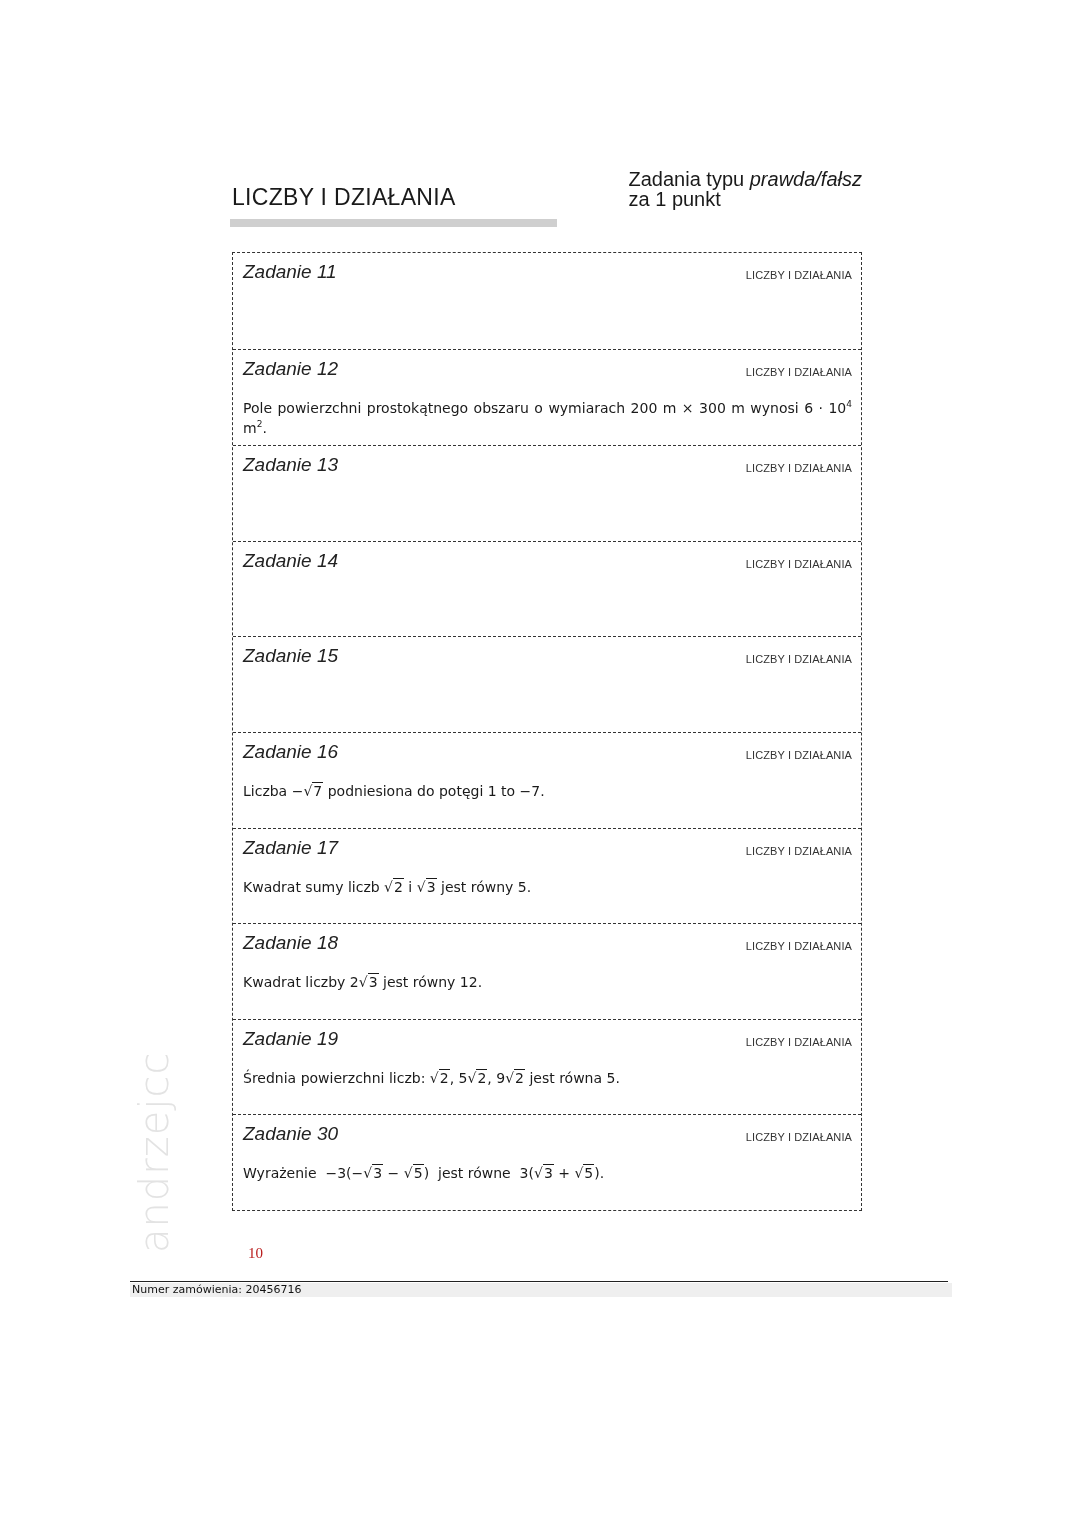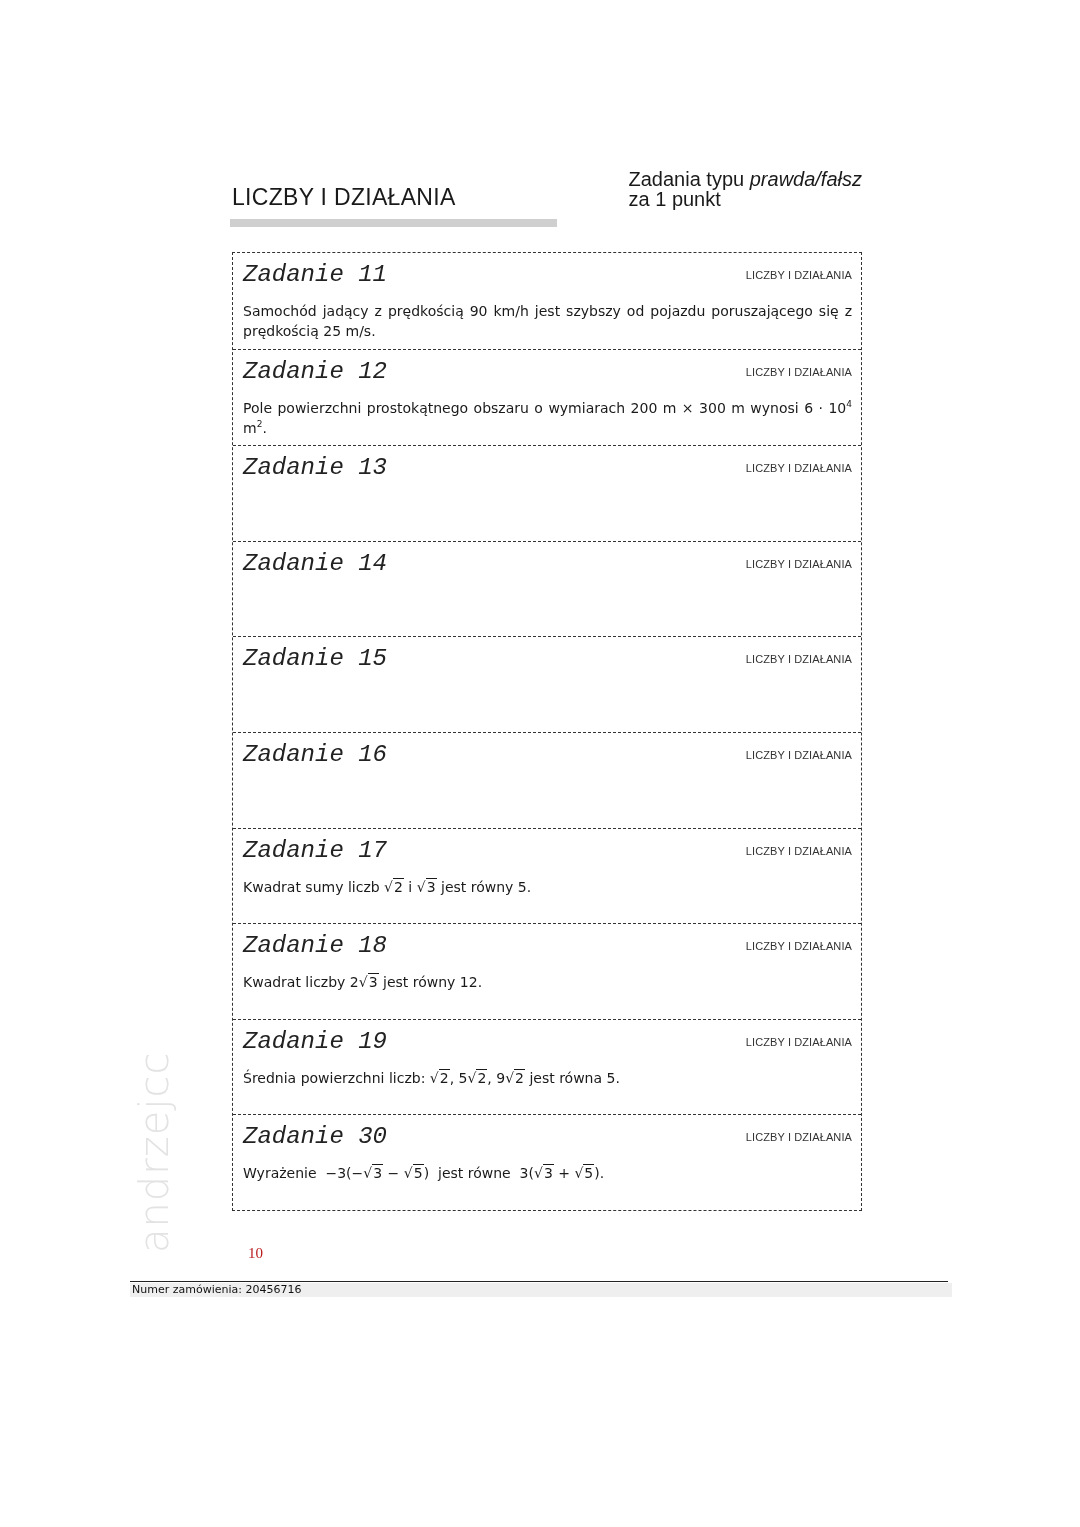--- a/index.html
+++ b/index.html
@@ -26,21 +26,21 @@
       border: 1.5px dashed #333;
       box-sizing: content-box;
     }
     .task {
       position: absolute; left: 0; width: 628px; box-sizing: border-box;
       border-top: 1.5px dashed #333;
     }
     .task.first { border-top: none; }
     .task-title {
       position: absolute; left: 10px; top: 8px;
-      font-family: Liberation Mono, monospace; font-style: italic; font-size: 24px; color: #222;
+      font-family: Liberation Sans, sans-serif; font-style: italic; font-size: 19px; color: #222;
     }
     .task-category {
       position: absolute; right: 9px; top: 16px;
       font-family: "Liberation Sans", sans-serif; font-size: 11px; color: #333; letter-spacing: 0.1px;
     }
     .task-text {
       position: absolute; left: 10px; right: 9px; top: 48px;
       font-family: "DejaVu Sans", sans-serif; font-size: 14px; line-height: 20px; color: #1a1a1a;
       text-align: justify; text-align-last: left;
     }
@@ -78,21 +78,20 @@
 <div class="header-right">
   <div><span>Zadania typu </span><em>prawda/fałsz</em></div>
   <div>za 1 punkt</div>
 </div>
 
 <div class="tasks-box">
 
   <div class="task first" style="top:0; height:96px;">
     <div class="task-title">Zadanie 11</div>
     <div class="task-category">LICZBY I DZIAŁANIA</div>
-    <div class="task-text"><span>Samochód jadący z prędkością 90 km/h jest szybszy od pojazdu poruszającego się z prędkością 25 m/s.</span></div>
   </div>
 
   <div class="task" style="top:96px; height:96px;">
     <div class="task-title">Zadanie 12</div>
     <div class="task-category">LICZBY I DZIAŁANIA</div>
     <div class="task-text"><span>Pole powierzchni prostokątnego obszaru o wymiarach 200 m × 300 m wynosi 6 · 10</span><sup>4</sup><span> m</span><sup>2</sup><span>.</span></div>
   </div>
 
   <div class="task" style="top:192px; height:96px;">
     <div class="task-title">Zadanie 13</div>
@@ -105,20 +104,21 @@
   </div>
 
   <div class="task" style="top:383px; height:96px;">
     <div class="task-title">Zadanie 15</div>
     <div class="task-category">LICZBY I DZIAŁANIA</div>
   </div>
 
   <div class="task" style="top:479px; height:96px;">
     <div class="task-title">Zadanie 16</div>
     <div class="task-category">LICZBY I DZIAŁANIA</div>
+    <div class="task-text"><span>Liczba −</span><span class="sqrt"><span class="rad">√</span><span class="arg">7</span></span><span> podniesiona do potęgi 1 to −7.</span></div>
   </div>
 
   <div class="task" style="top:575px; height:95px;">
     <div class="task-title">Zadanie 17</div>
     <div class="task-category">LICZBY I DZIAŁANIA</div>
     <div class="task-text"><span>Kwadrat sumy liczb </span><span class="sqrt"><span class="rad">√</span><span class="arg">2</span></span><span> i </span><span class="sqrt"><span class="rad">√</span><span class="arg">3</span></span><span> jest równy 5.</span></div>
   </div>
 
   <div class="task" style="top:670px; height:96px;">
     <div class="task-title">Zadanie 18</div>

